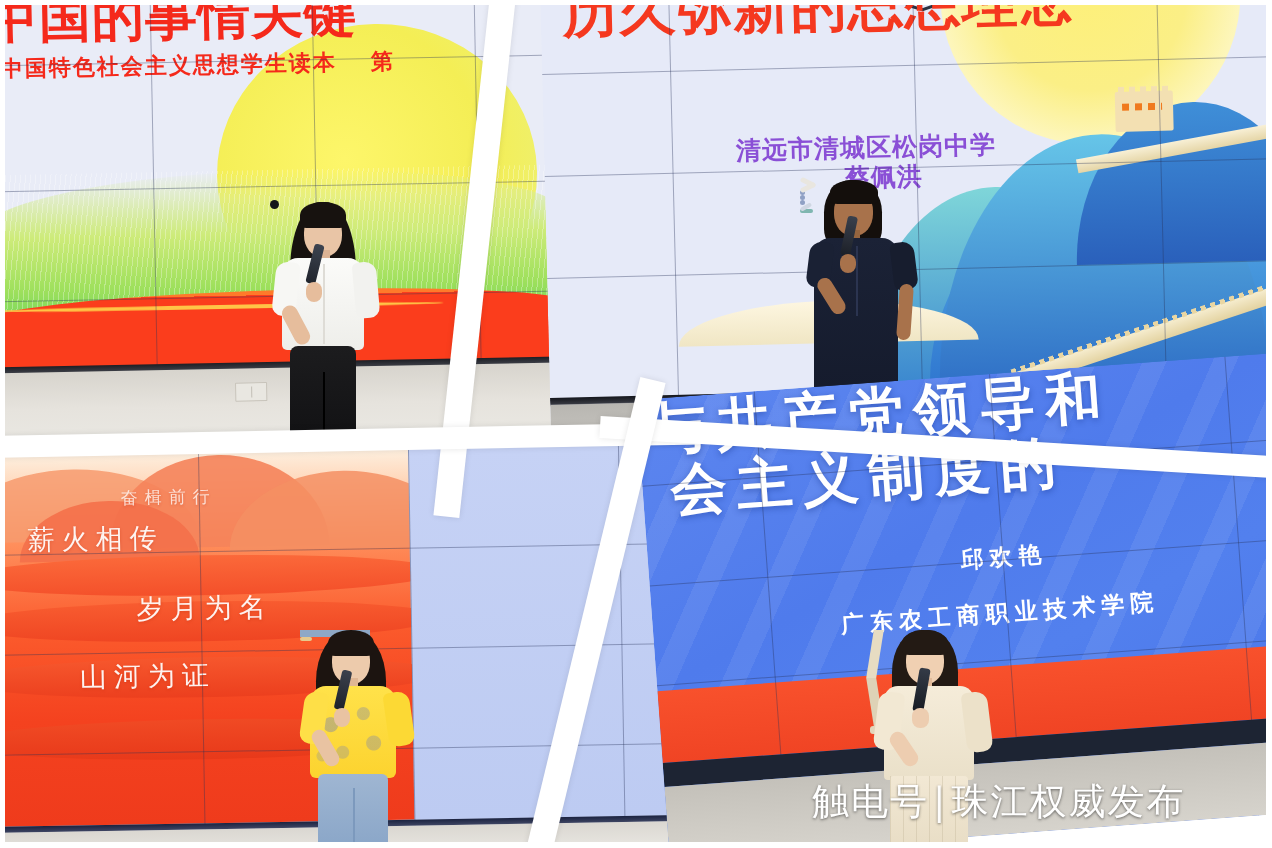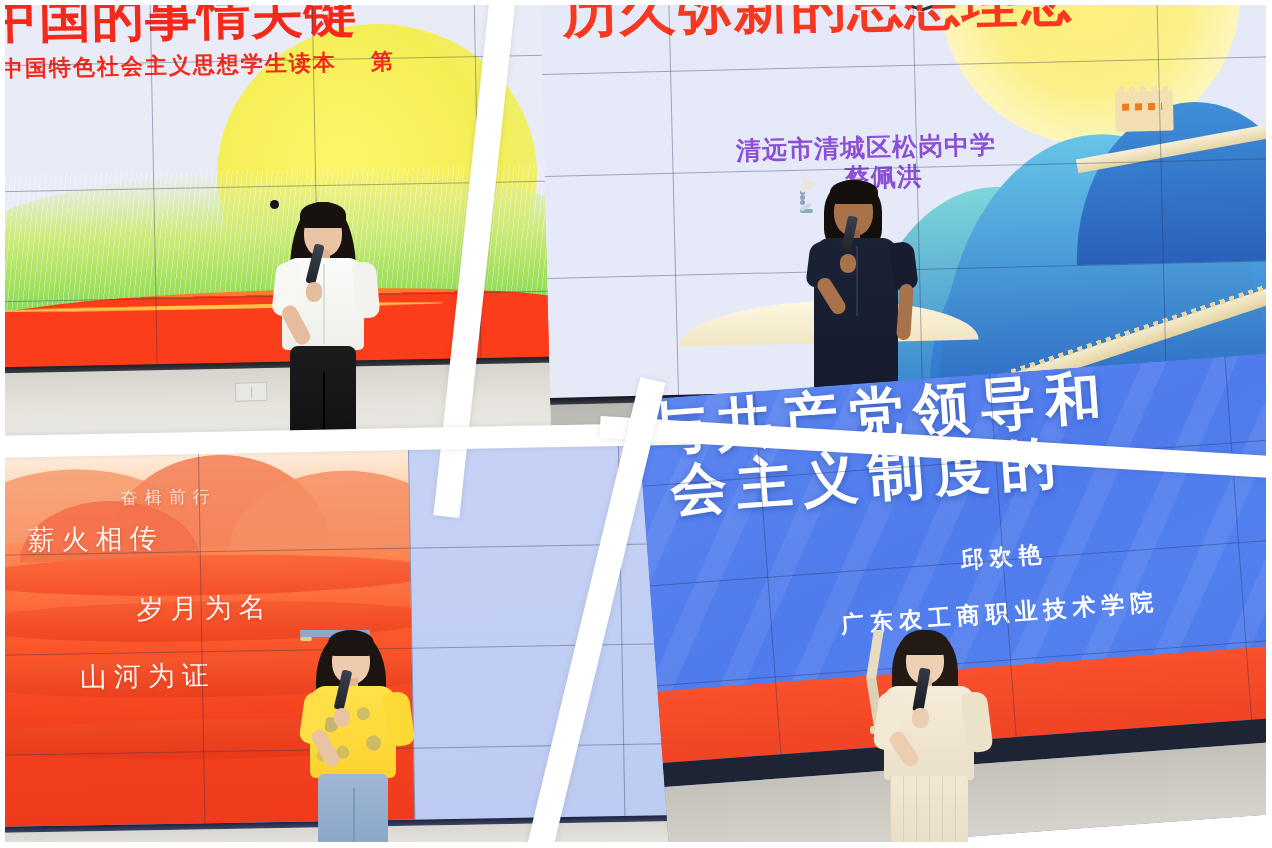--- a/index.html
+++ b/index.html
@@ -580,14 +580,17 @@
   <div class="divider" id="div-v1"></div>
   <div class="divider" id="div-h1"></div>
   <div class="divider" id="div-h2"></div>
   <div class="divider" id="div-v2"></div>
 
   <div class="frame" id="fr-top"></div>
   <div class="frame" id="fr-left"></div>
   <div class="frame" id="fr-right"></div>
   <div class="frame" id="fr-bottom"></div>
 
+  <div id="watermark">
+    <span>触电号</span><span class="bar">|</span><span>珠江权威发布</span>
+  </div>
 
 </div>
 
 </body></html>

